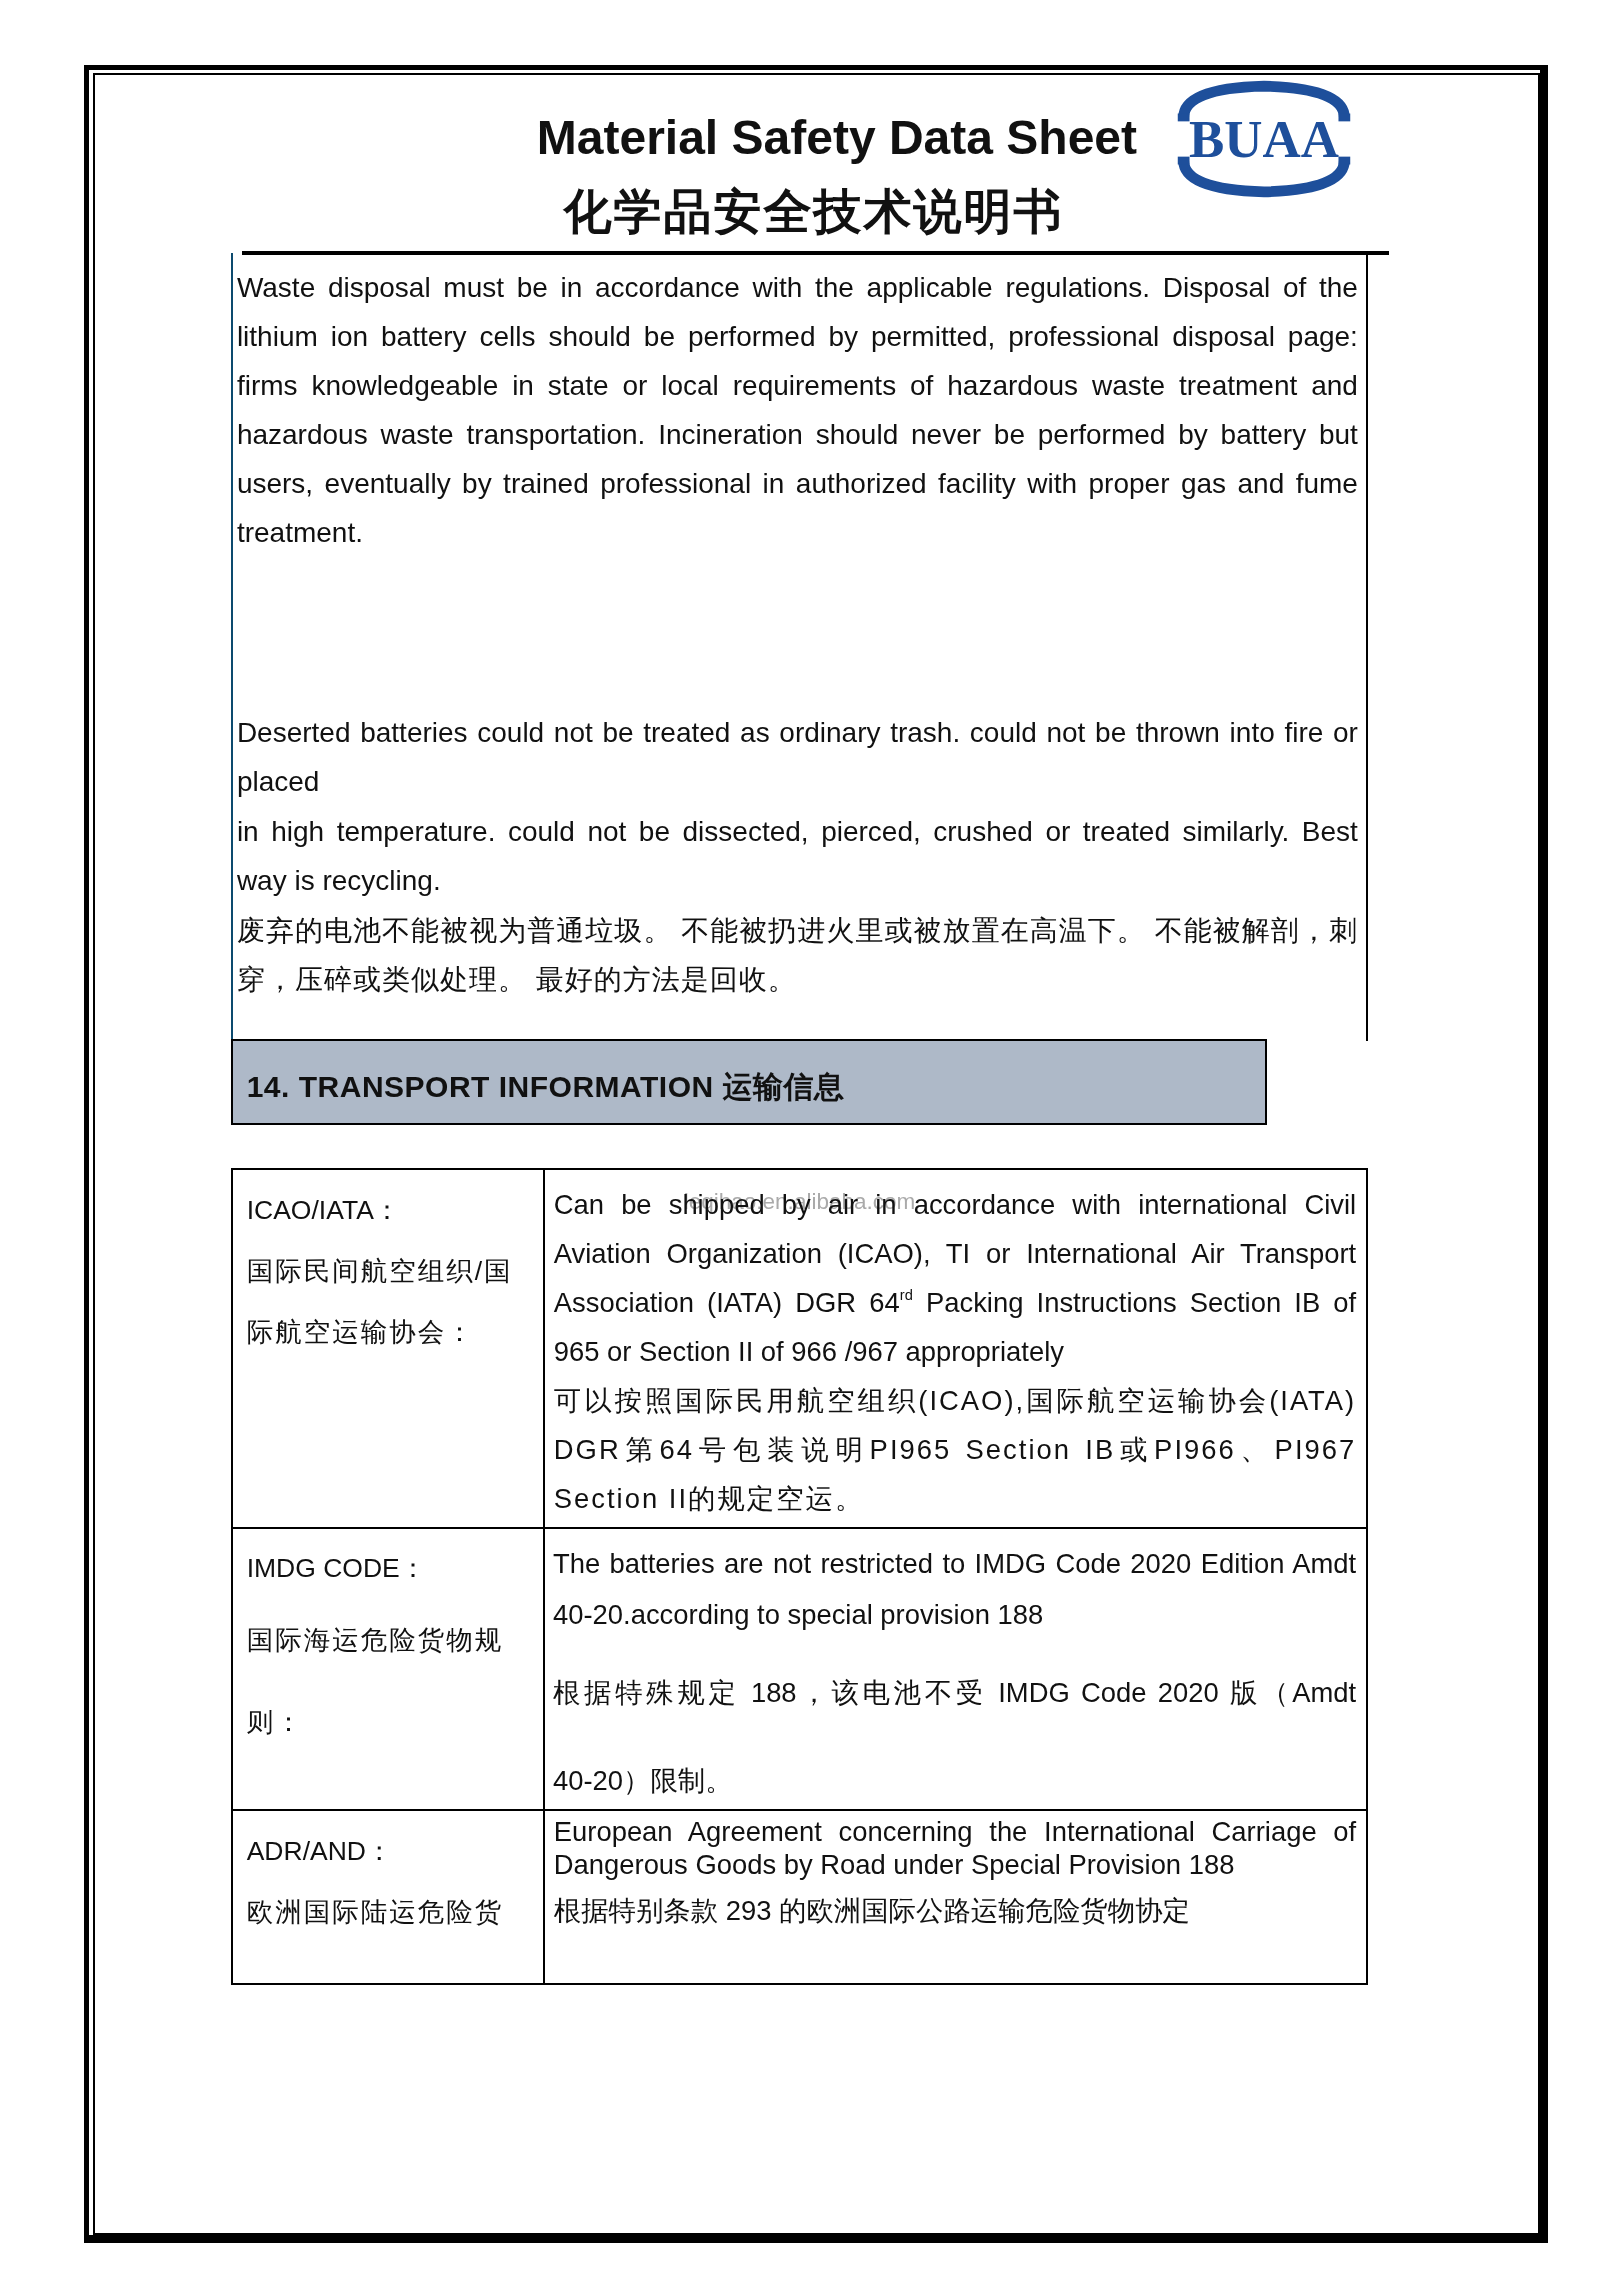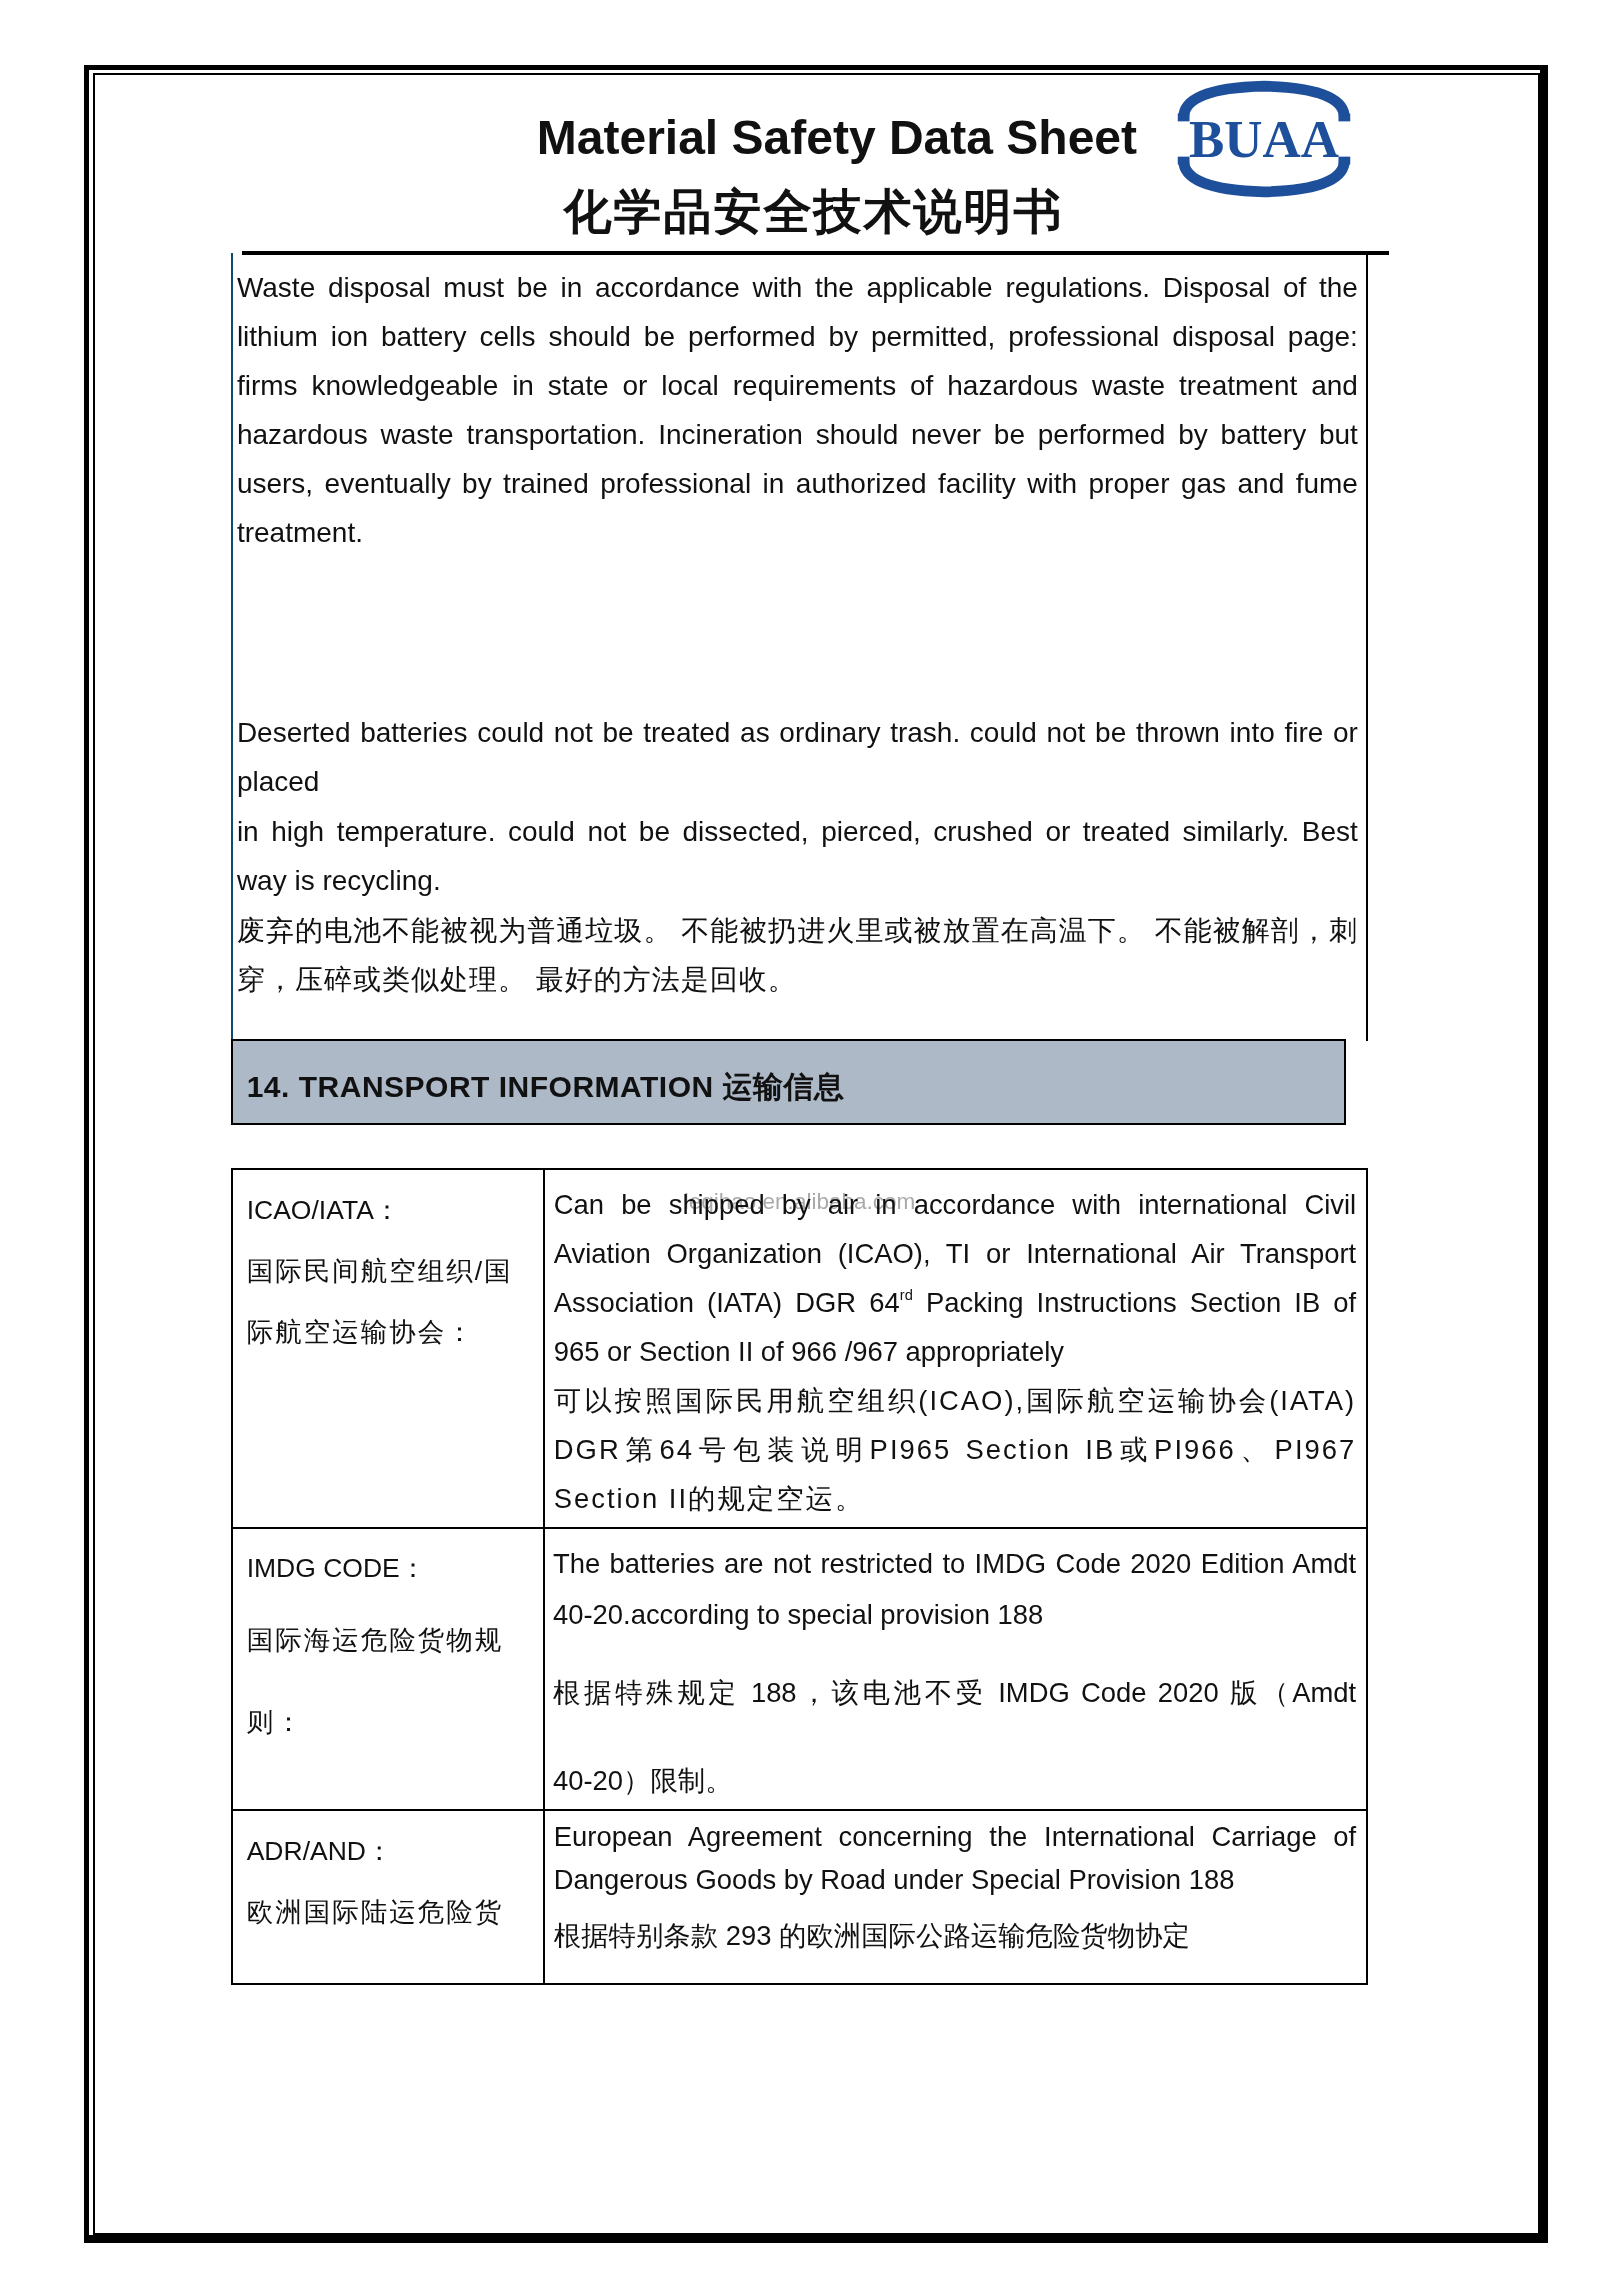--- a/index.html
+++ b/index.html
@@ -16,21 +16,21 @@
 
     .section13 { position: absolute; left: 231px; top: 253px; width: 1137px; height: 788px; border-left: 2px solid #0c4a6e; border-right: 2px solid #000; box-sizing: border-box; }
     .para { position: absolute; left: 3.9px; width: 1121px; font-size: 28px; line-height: 49px; text-align: justify; }
     .para.zh { letter-spacing: 1px; }
     .p1 { top: 9.8px; }
     .p2 { top: 307px; }
     .p3 { top: 455px; }
     .p3b { top: 554px; }
     .p4 { top: 653px; }
 
-    .section-header { position: absolute; left: 231px; top: 1039px; width: 1115px; height: 86px; background: #aeb9c8; border: 2px solid #000; border-top-width: 2.9px; box-sizing: border-box; }
+    .section-header { position: absolute; left: 231px; top: 1039px; width: 1036px; height: 86px; background: #aeb9c8; border: 2px solid #000; border-top-width: 2.9px; box-sizing: border-box; }
     .section-title { position: absolute; left: 13.7px; top: 25.5px; font-size: 30px; font-weight: bold; letter-spacing: 0.5px; }
 
     .watermark { position: absolute; left: 231px; top: 1189px; width: 1137px; text-align: center; font-size: 22.5px; color: #aaaaaa; }
 
     table.transport { position: absolute; left: 231px; top: 1168px; width: 1137px; border-collapse: collapse; table-layout: fixed; border-radius: 12px; }
     table.transport td { border: 2px solid #000; vertical-align: top; padding: 0; }
     table.transport td.label { width: 310px; }
     .cell-label-inner { padding: 9.8px 13.7px; font-size: 26.5px; line-height: 61px; }
     .cell-val-inner { padding: 9.8px 9.8px 3.9px 8.8px; font-size: 27.4px; line-height: 49px; text-align: justify; }
     .row-icao td { height: 343px; }
@@ -112,21 +112,21 @@
     </td>
   </tr>
   <tr class="row-adr">
     <td class="label">
       <div class="cell-label-inner">
         <div>ADR/AND：</div>
         <div class="zh-spaced">欧洲国际陆运危险货</div>
       </div>
     </td>
     <td>
-      <div class="cell-val-inner" style="padding-top:3.9px; line-height:43px;">
+      <div class="cell-val-inner" style="padding-top:3.9px; line-height:33px;">
         <div>European Agreement concerning the International Carriage of Dangerous Goods by Road under Special Provision 188</div>
         <div class="adr-gap"></div>
         <div>根据特别条款 293 的欧洲国际公路运输危险货物协定</div>
       </div>
     </td>
   </tr>
 </tbody>
   </table>
 
 

